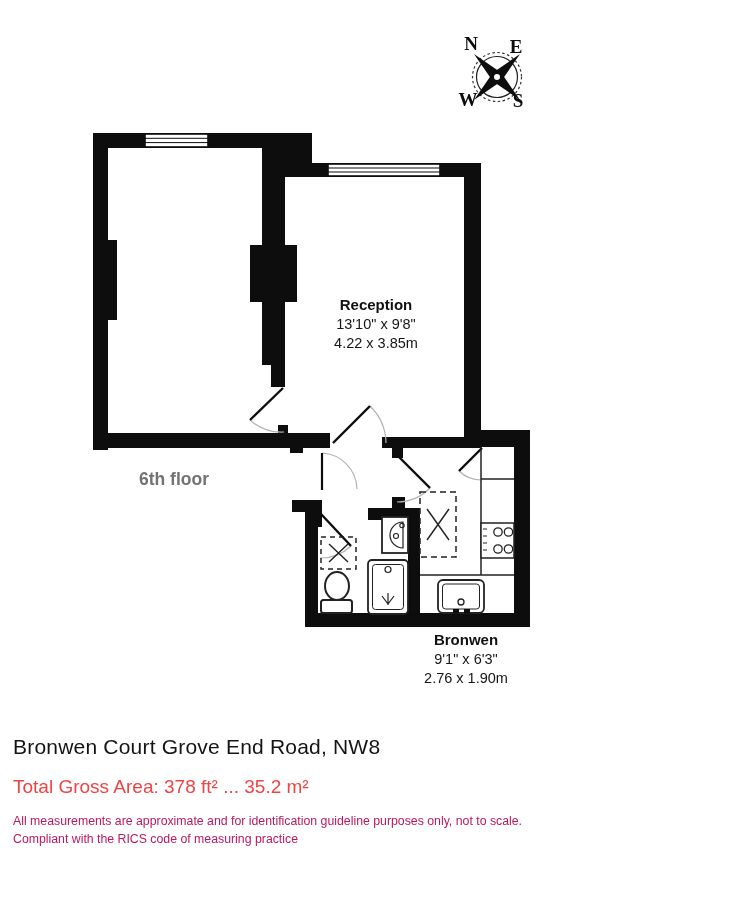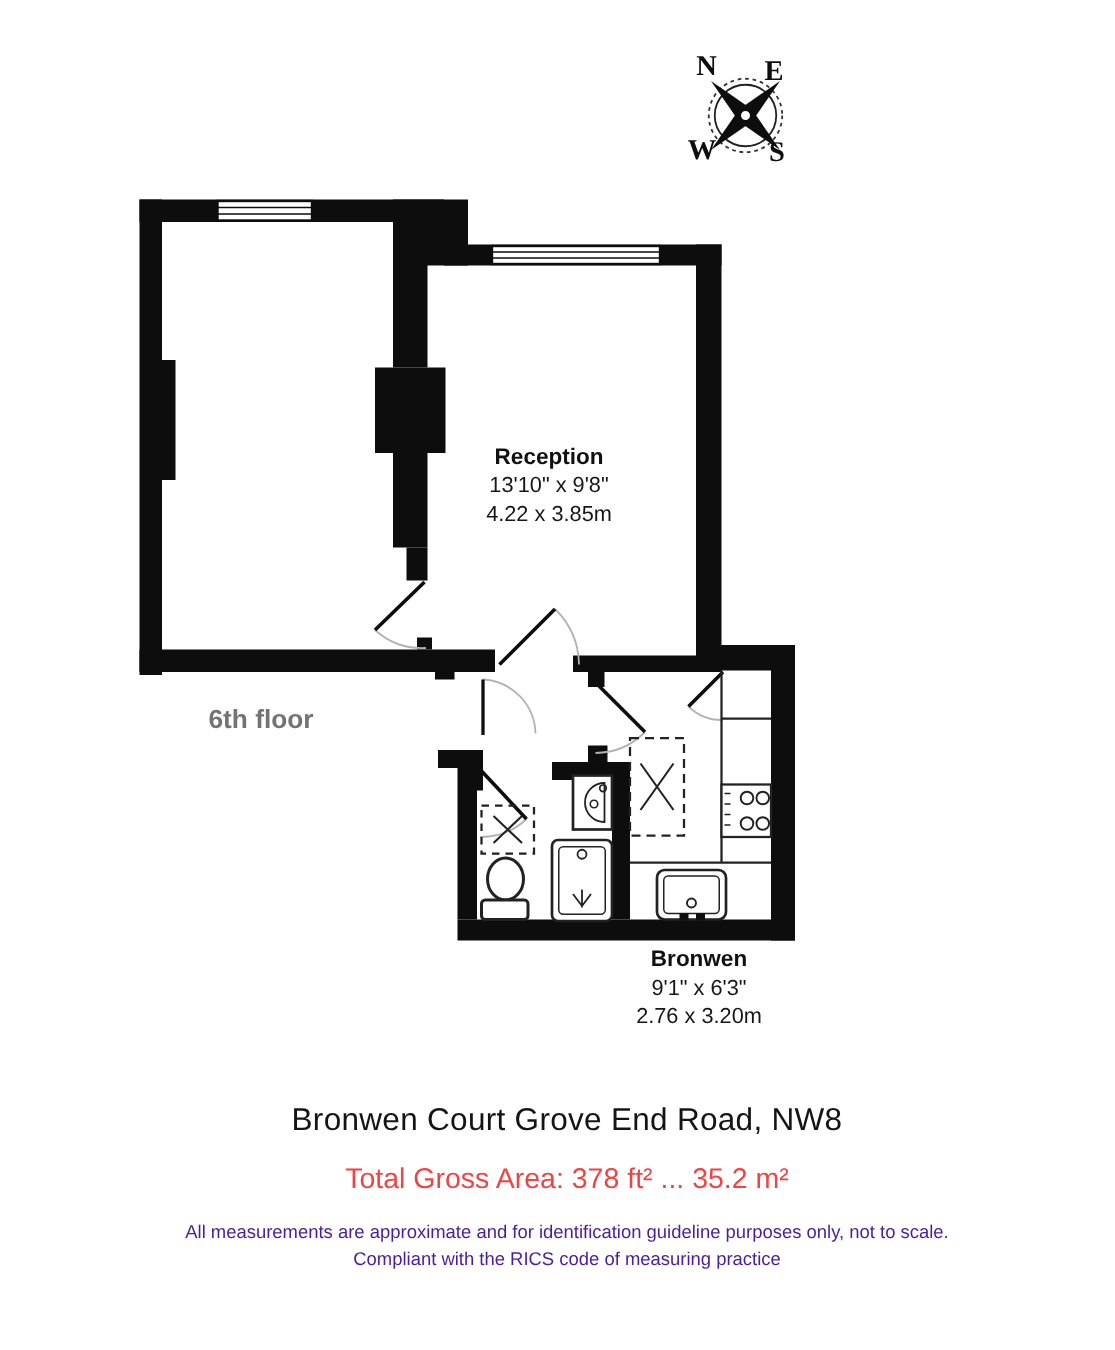--- a/index.html
+++ b/index.html
@@ -5,24 +5,24 @@
   html,body{margin:0;padding:0;background:#ffffff;}
   .canvas{
     position:relative;width:743px;height:900px;background:#ffffff;
     font-family:"Liberation Sans",sans-serif;overflow:hidden;color:#111;
   }
   .plan-svg{position:absolute;left:0;top:0;}
   .room-label{position:absolute;transform:translateX(-50%);text-align:center;white-space:nowrap;}
   .room-name{font-weight:700;font-size:15px;line-height:19.5px;color:#111;}
   .room-dim{font-weight:400;font-size:14.5px;line-height:19.5px;color:#161616;}
   .floor-label{position:absolute;left:139px;top:469px;font-weight:700;font-size:17.5px;color:#737373;}
-  .footer{position:absolute;left:0;right:0;text-align:center;padding-left:13px;}
+  .footer{position:absolute;left:0;right:0;padding-left:13px;}
   .footer-address{top:735px;font-size:21px;letter-spacing:.2px;color:#141414;}
   .footer-area{top:776px;font-size:19px;color:#ef4444;}
-  .footer-disc{top:812px;font-size:12.3px;line-height:18px;color:#4c1d95;}
+  .footer-disc{top:812px;font-size:12.3px;line-height:18px;color:#be185d;}
   .compass-letter{font-family:"Liberation Serif",serif;font-weight:700;font-size:19px;fill:#0d0d0d;}
 </style>
 </head>
 <body>
 
 <div class="canvas">
 
   <svg class="plan-svg" width="743" height="900" viewBox="0 0 743 900">
 
     <g fill="#0d0d0d">
@@ -149,30 +149,30 @@
       </g>
       <circle cx="497" cy="77" r="3.6" fill="#ffffff" stroke="#0d0d0d" stroke-width="1.2"></circle>
       <text class="compass-letter" x="471" y="50" text-anchor="middle">N</text>
       <text class="compass-letter" x="516" y="53" text-anchor="middle">E</text>
       <text class="compass-letter" x="468" y="106" text-anchor="middle">W</text>
       <text class="compass-letter" x="518" y="107" text-anchor="middle">S</text>
     </g>
   </svg>
 
 
-  <div class="room-label" style="left:366px;top:295px">
+  <div class="room-label" style="left:376px;top:295px">
     <div class="room-name">Reception</div>
     <div class="room-dim">13'10" x 9'8"</div>
     <div class="room-dim">4.22 x 3.85m</div>
   </div>
 
   <div class="room-label" style="left:466px;top:630px">
     <div class="room-name">Bronwen</div>
     <div class="room-dim">9'1" x 6'3"</div>
-    <div class="room-dim">2.76 x 3.20m</div>
+    <div class="room-dim">2.76 x 1.90m</div>
   </div>
 
   <div class="floor-label">6th floor</div>
 
   <div class="footer footer-address">Bronwen Court Grove End Road, NW8</div>
   <div class="footer footer-area">Total Gross Area: 378 ft² ... 35.2 m²</div>
   <div class="footer footer-disc">
     <div>All measurements are approximate and for identification guideline purposes only, not to scale.</div>
     <div>Compliant with the RICS code of measuring practice</div>
   </div>

